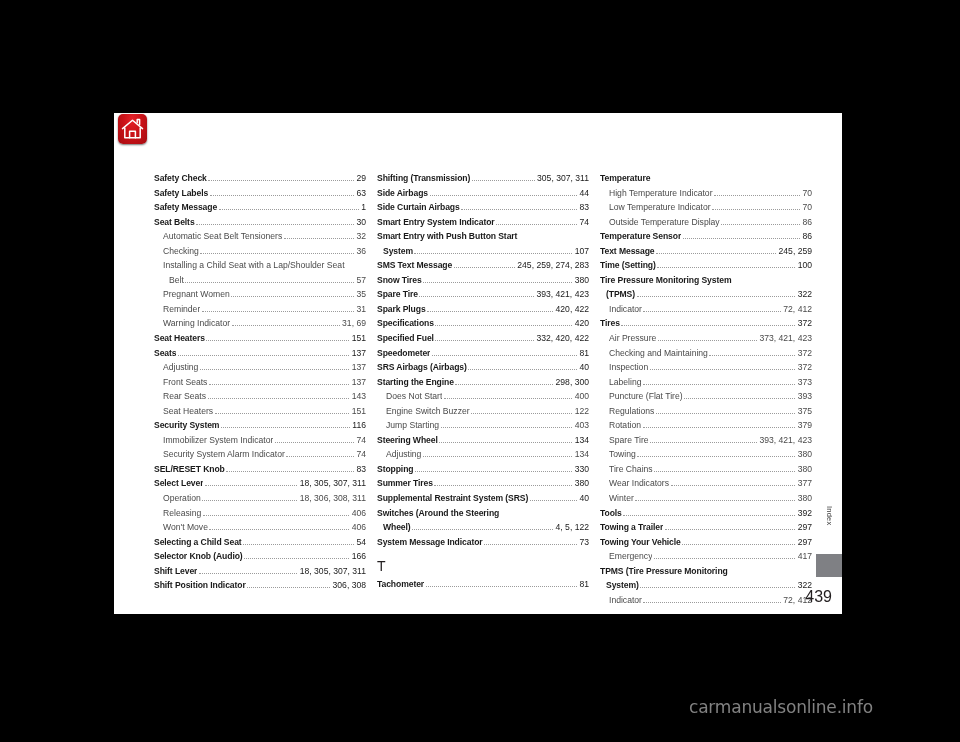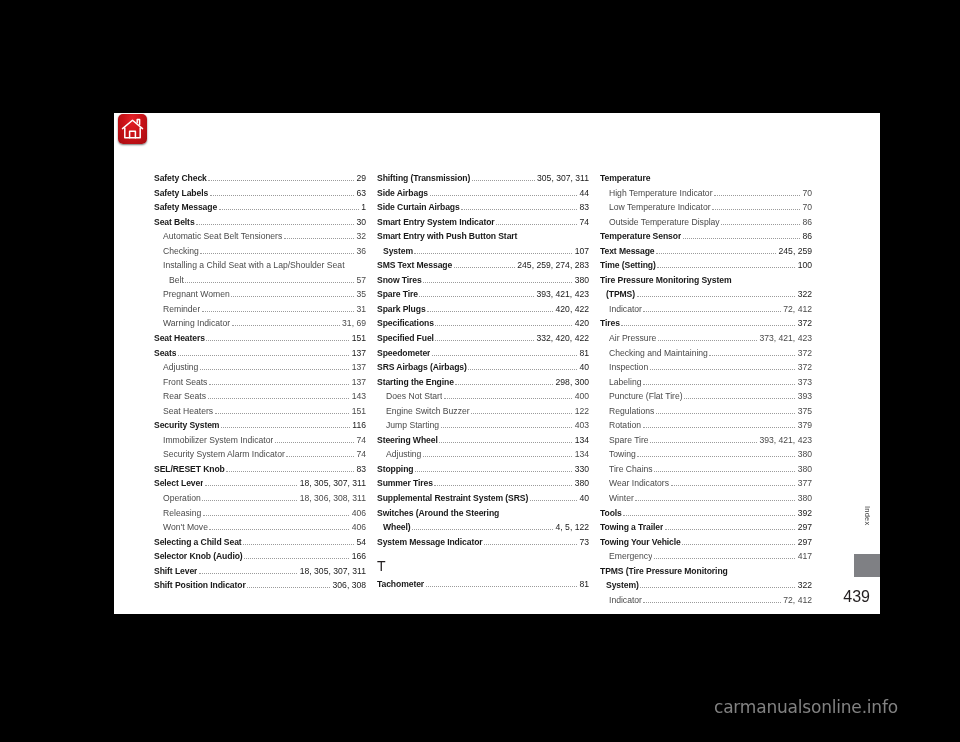--- a/index.html
+++ b/index.html
@@ -17,21 +17,20 @@
   }
 
   
   #page-sheet {
     position: absolute;
     left: 114px;
     top: 113px;
     width: 728px;
     height: 501px;
     background: #ffffff;
-    padding-left: 38px;
   }
 
   
   #home-icon {
     position: absolute;
     left: 4px;
     top: 1px;
     width: 29px;
     height: 30px;
     border-radius: 5px;
@@ -155,21 +154,20 @@
 
   
   #watermark {
     position: absolute;
     left: 689px;
     top: 697px;
     font-size: 17px;
     color: #828282;
     letter-spacing: -0.2px;
     font-family: "DejaVu Sans", sans-serif;
-    margin-left: 25px;
   }
 </style>
 </head>
 <body style="background: rgb(0, 0, 0);">
 
 <div id="page-sheet" style="background: rgb(255, 255, 255);">
 
   <a id="home-icon" href="#" title="Home">
     <svg width="29" height="30" viewBox="0 0 29 30" aria-hidden="true">
       <g fill="none" stroke="#ffffff" stroke-width="1.5" stroke-linejoin="round" stroke-linecap="round">

